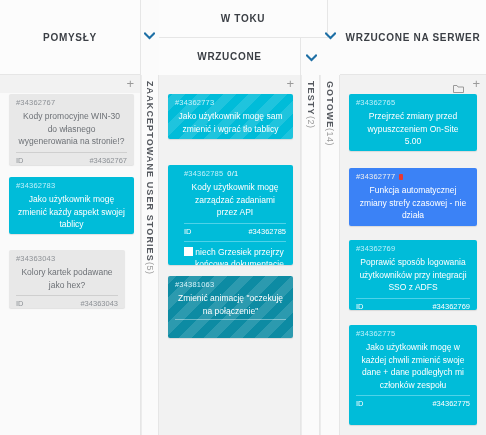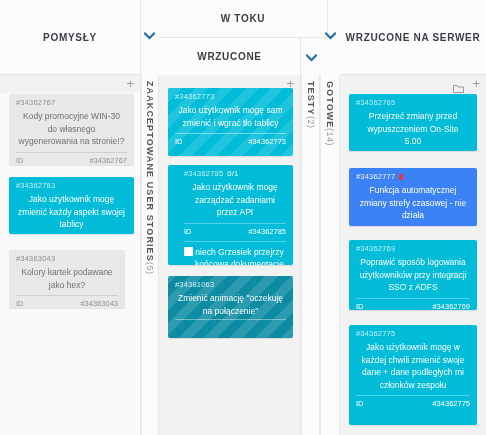--- a/index.html
+++ b/index.html
@@ -219,36 +219,36 @@
   <div class="card grey" style="left:9px; top:250px; width:116px; height:58px;">
     <div class="cid">#34363043</div>
     <div class="ctitle">Kolory kartek podawane jako hex?</div>
     <div class="sep"></div>
     <div class="crow">
       <span>ID</span>
       <span>#34363043</span>
     </div>
   </div>
 
-  <div class="card cyan-striped" style="left:168px; top:88px; width:125px; height:68px;">
+  <div class="card cyan-striped" style="left:168px; top:94px; width:125px; height:45px;">
     <div class="cid">#34362773</div>
     <div class="ctitle">Jako użytkownik mogę sam zmienić i wgrać tło tablicy</div>
     <div class="sep"></div>
     <div class="crow">
       <span>ID</span>
       <span>#34362773</span>
     </div>
   </div>
 
   <div class="card cyan" style="left:168px; top:165px; width:125px; height:100px;padding-left:16px;">
     <div class="cid">
       <span>#34362785</span>
       <span class="badge-frac">0/1</span>
     </div>
-    <div class="ctitle">Jako użytkownik mogę zarządzać zadaniami przez API</div>
+    <div class="ctitle">Kody użytkownik mogę zarządzać zadaniami przez API</div>
     <div class="sep"></div>
     <div class="crow">
       <span>ID</span>
       <span>#34362785</span>
     </div>
     <div class="sep" style="margin-top:5px;"></div>
     <div class="chk-row">
       <span class="chk-box"></span>
       <span class="chk-txt">niech Grzesiek przejrzy końcową dokumentację</span>
     </div>

